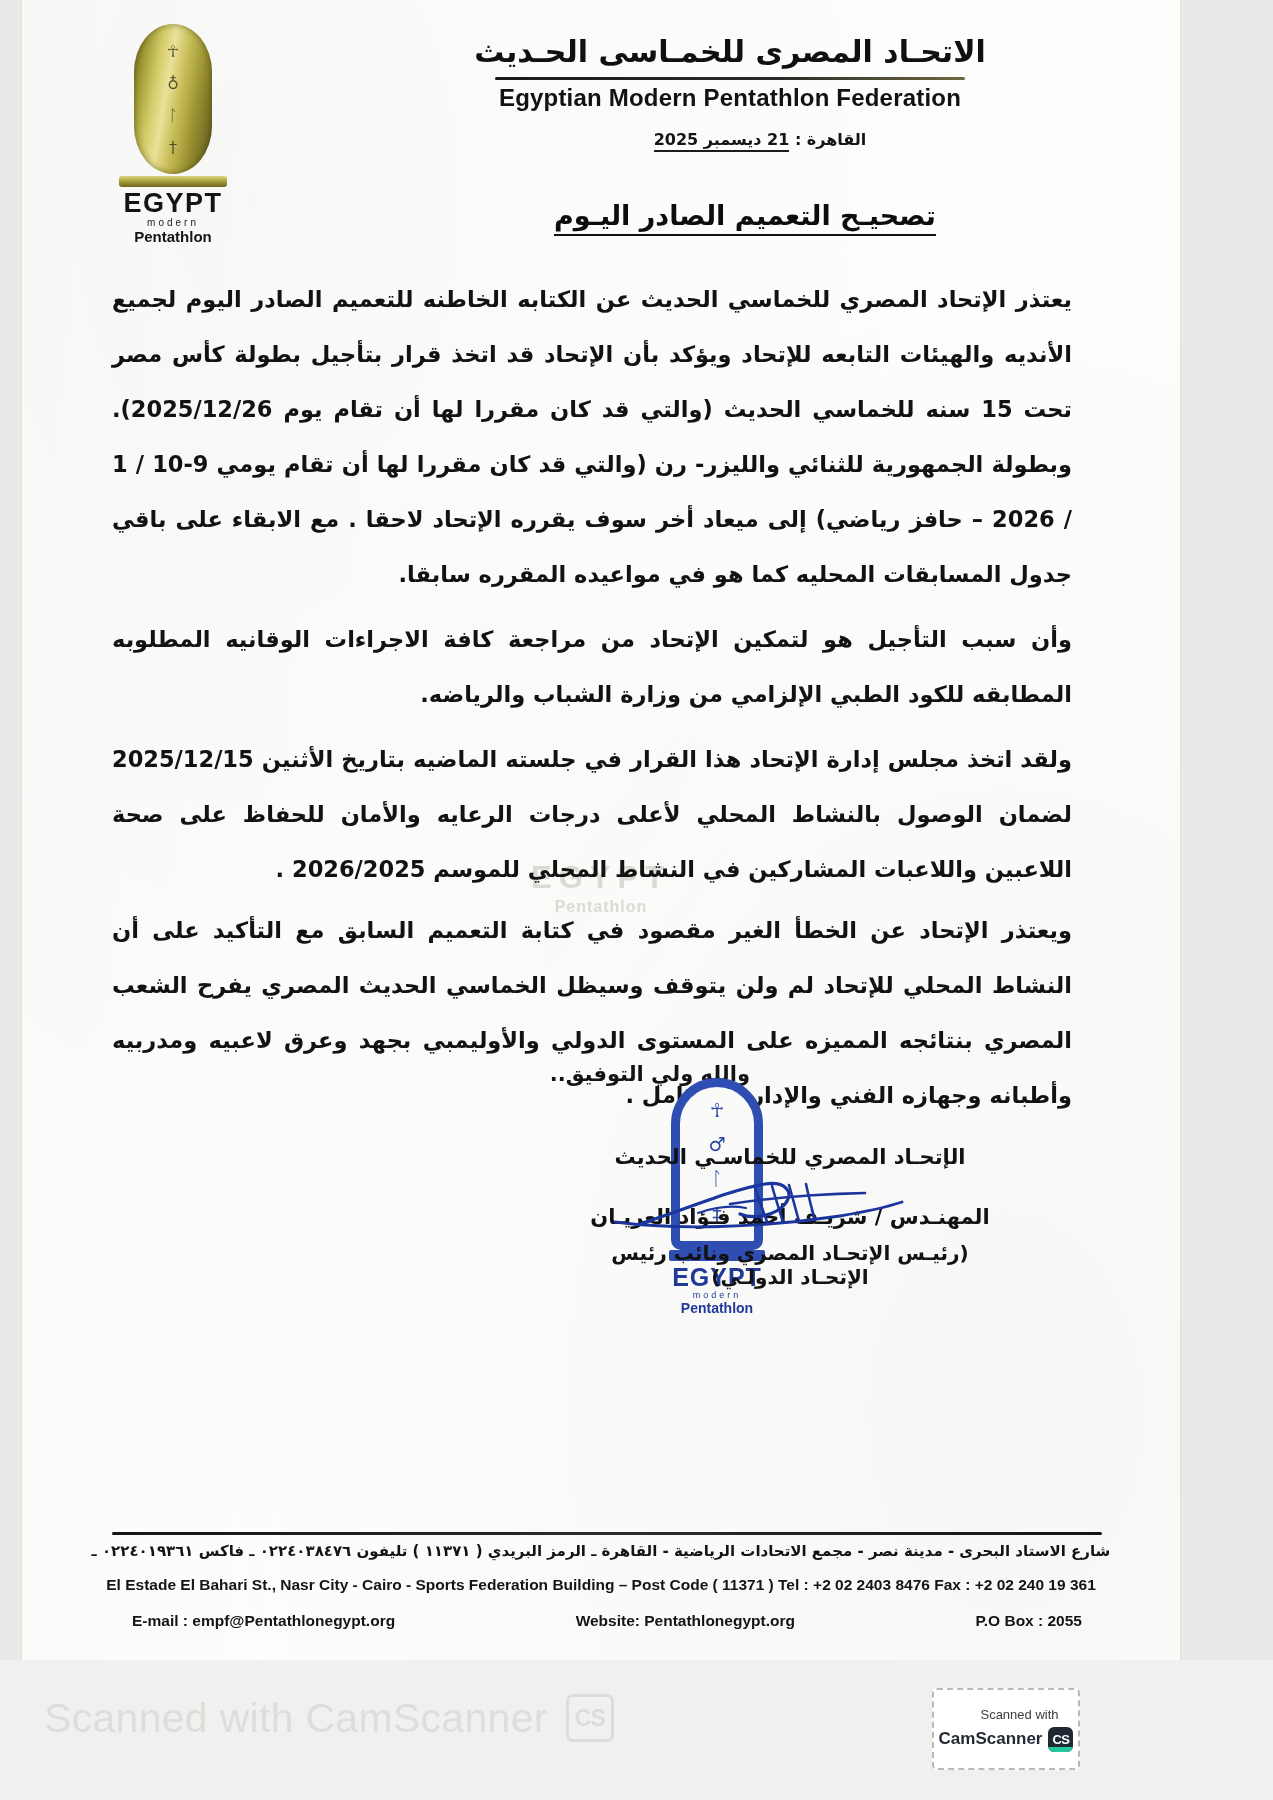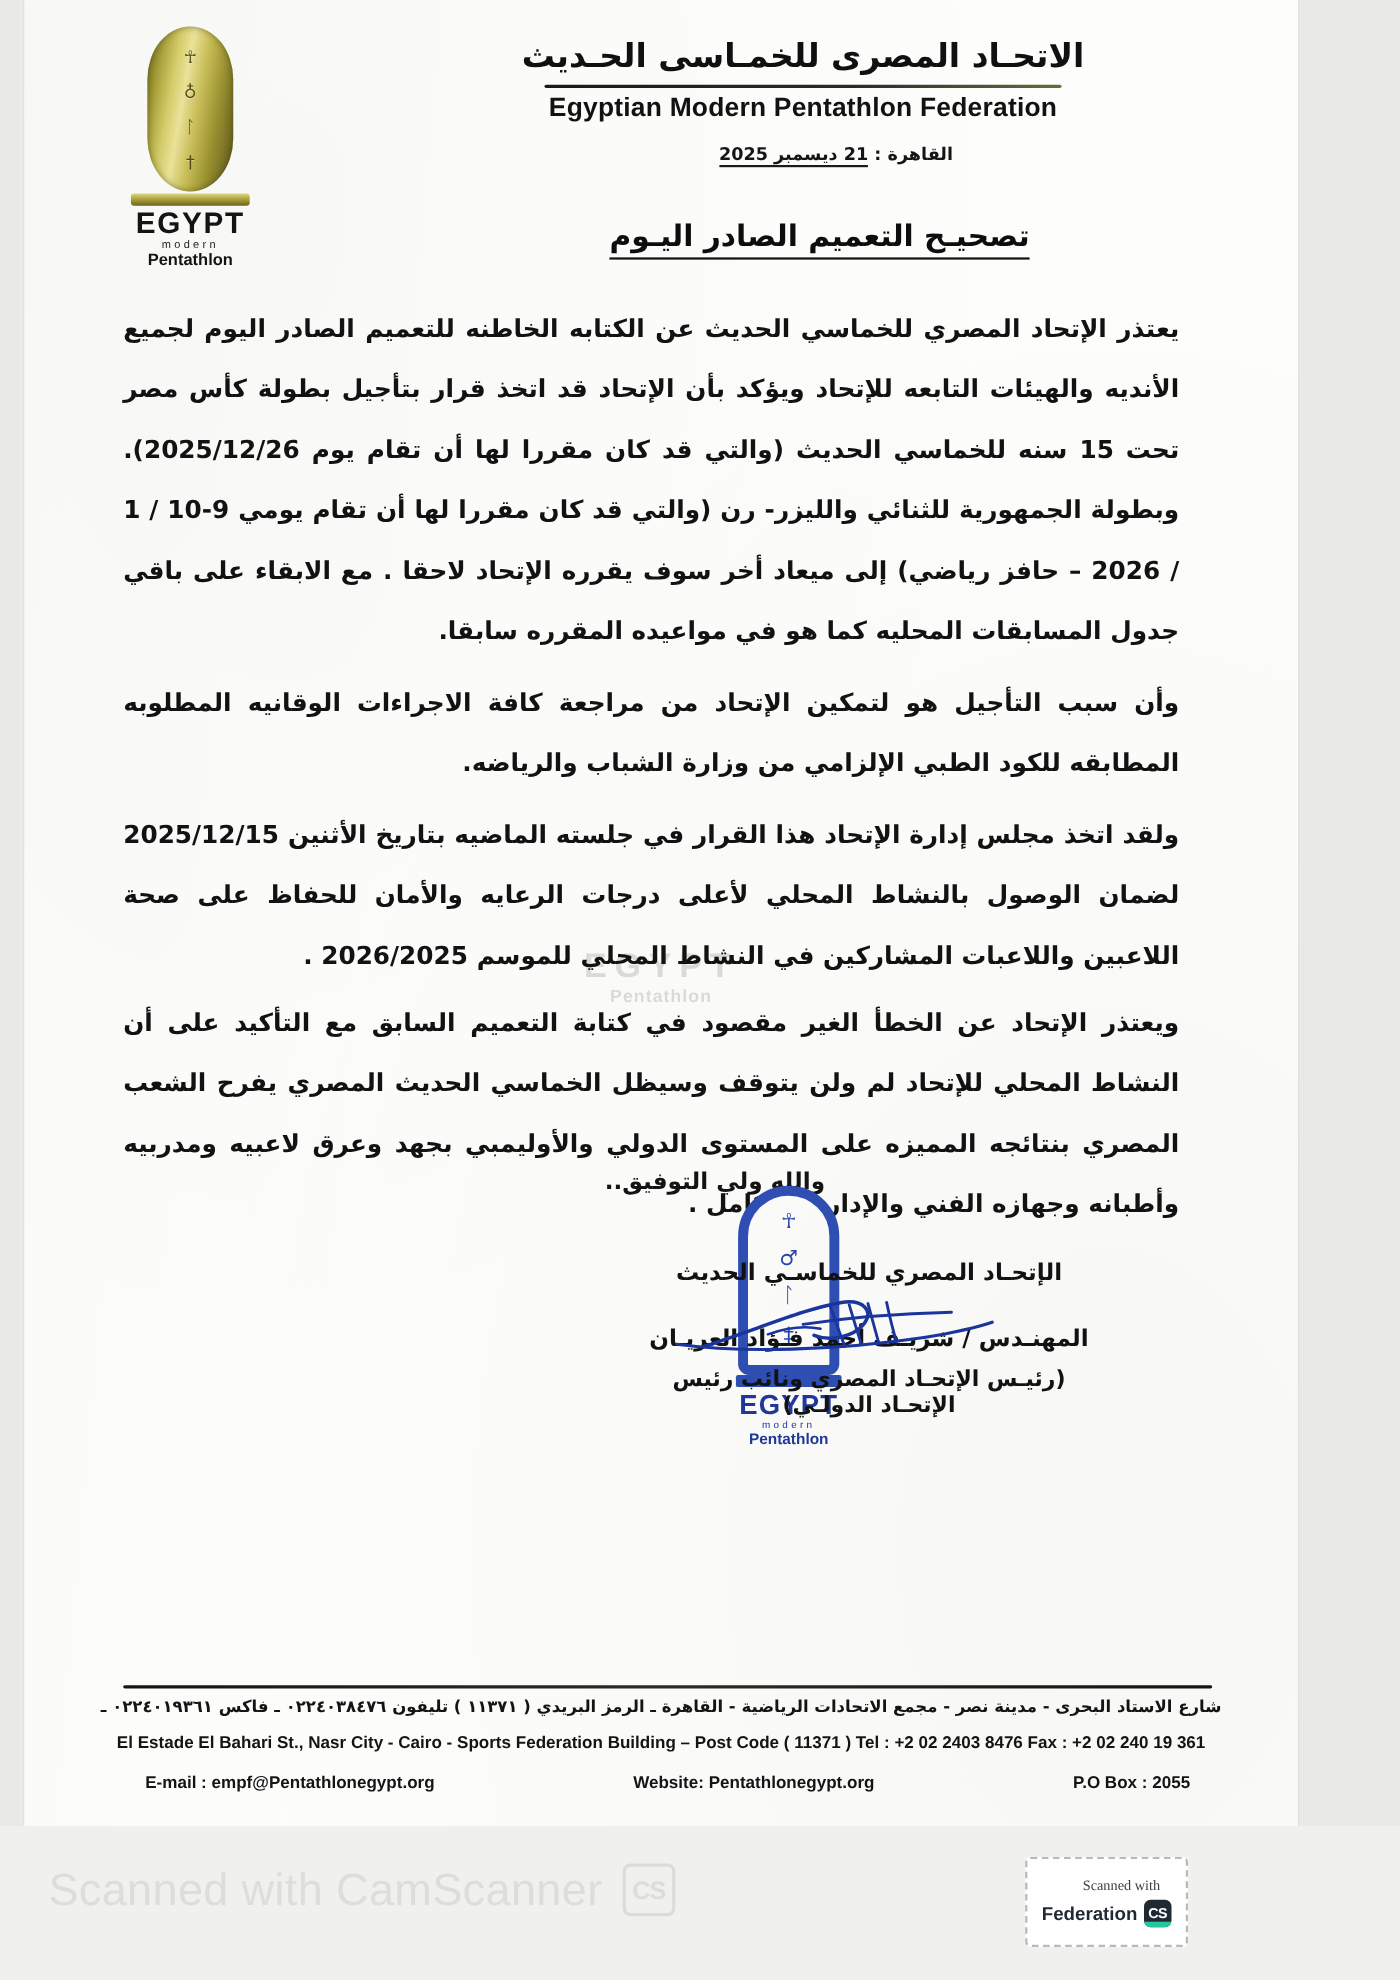--- a/index.html
+++ b/index.html
@@ -262,21 +262,21 @@
   .cs-badge{
     position:absolute; left:932px; top:1688px;
     width:148px;height:82px;
     border:2px dashed #b9b9b7;
     border-radius:5px;
     background:#ffffff;
     display:flex;flex-direction:column;
     align-items:center;justify-content:center;gap:5px;
   }
   .cs-badge .b1{
-    font-family:Liberation Serif, serif;
+    font-family:Liberation Sans, sans-serif;
     font-size:13px;color:#3d3d3d;margin-left:27px;
   }
   .cs-badge .b2{
     display:flex;align-items:center;gap:6px;
   }
   .cs-badge .chip{
     width:25px;height:25px;border-radius:6px;
     background:#1f2933;position:relative;overflow:hidden;
     display:flex;align-items:center;justify-content:center;
     font-family:"Liberation Sans", sans-serif;
@@ -388,17 +388,17 @@
     <div class="cs-big">
       <div class="mark">CS</div>
       <div class="txt">Scanned with CamScanner</div>
     </div>
   </div>
 
   <div class="cs-badge">
     <div class="b1">Scanned with</div>
     <div class="b2">
       <div class="chip">CS</div>
-      <div class="nm">Federation</div>
+      <div class="nm">CamScanner</div>
     </div>
   </div>
 
 </div>
 
 </body></html>

